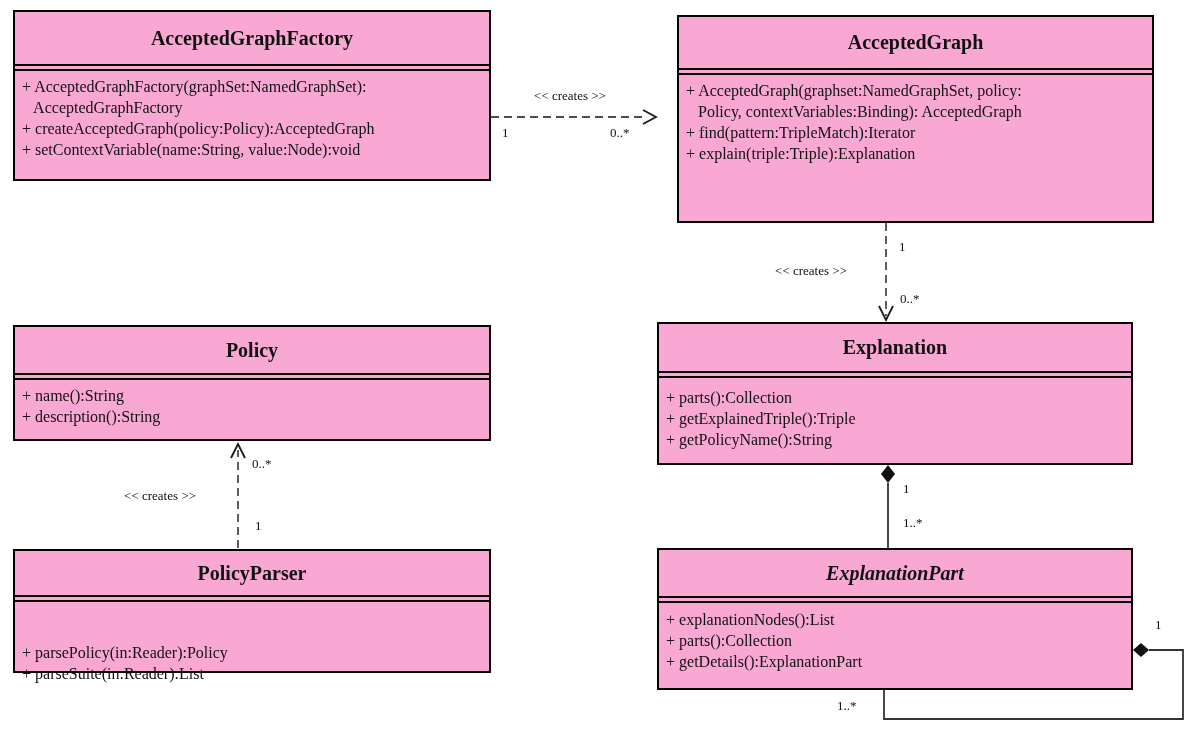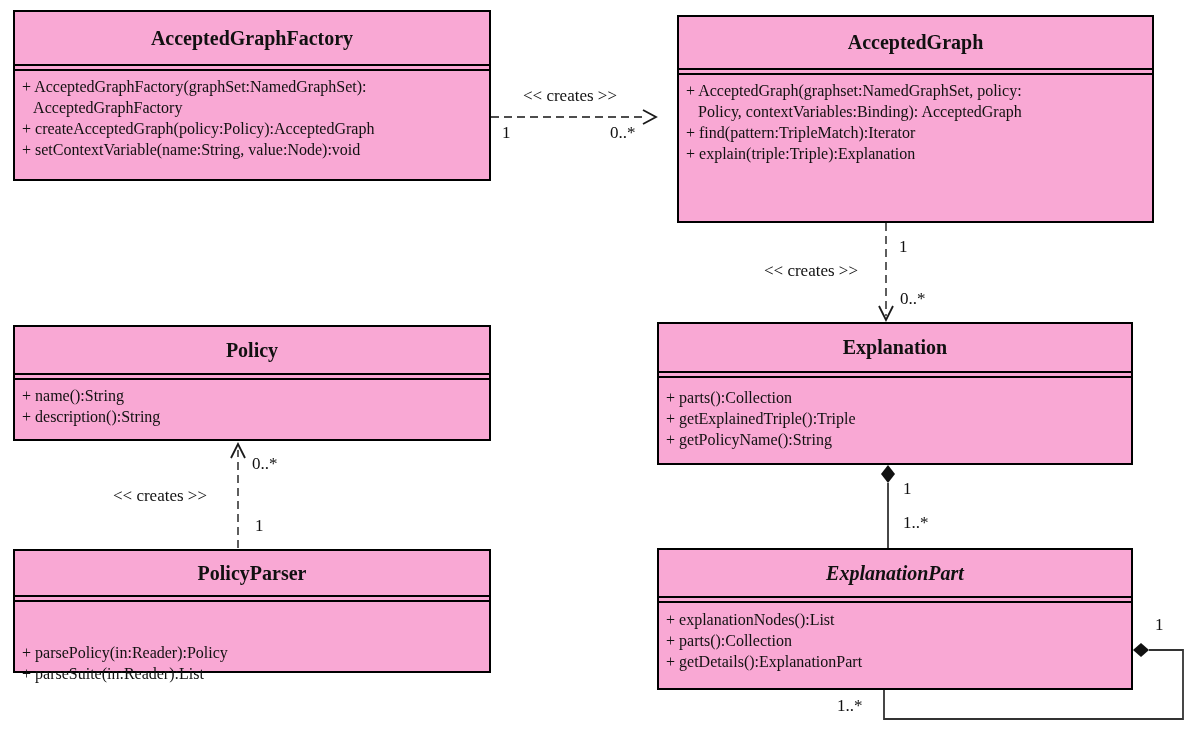--- a/index.html
+++ b/index.html
@@ -39,21 +39,21 @@
   .methods {
     padding: 5px 4px 0 7px;
     font-size: 16px;
   }
   .method-line {
     line-height: 21px;
     white-space: pre;
   }
   .lbl {
     position: absolute;
-    font-size: 17px;
+    font-size: 13px;
     line-height: 19px;
     white-space: nowrap;
   }
   .stereo { text-align: center; }
 </style>
 </head>
 <body>
 
 <div class="canvas">
 

